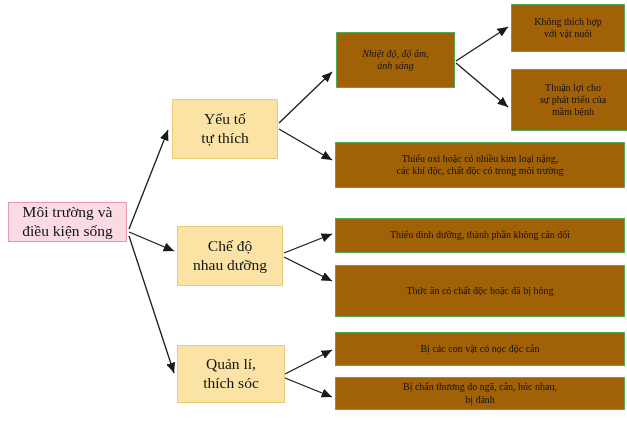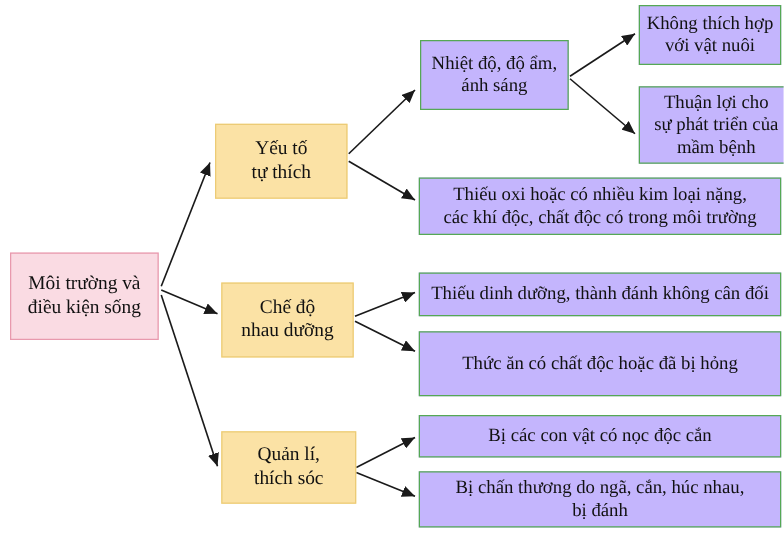--- a/index.html
+++ b/index.html
@@ -31,23 +31,23 @@
     background: #fadbe3;
     border: 1.5px solid #e899ad;
     font-size: 15.5px;
   }
   .branch {
     background: #fbe2a5;
     border: 1px solid #eccb76;
     font-size: 15.5px;
   }
   .leaf {
-    background: #c4b5fd;
+    background: #a16207;
     border: 1.3px solid #55a855;
-    font-size: 15px;
+    font-size: 10px;
   }
   svg.edges {
     position: absolute;
     left: 0;
     top: 0;
     width: 627px;
     height: 428px;
     pointer-events: none;
   }
   svg.edges line {
@@ -72,47 +72,47 @@
     <line x1="279" y1="123" x2="332" y2="72" marker-end="url(#arrow)"></line>
     <line x1="279" y1="129" x2="332" y2="160" marker-end="url(#arrow)"></line>
     <line x1="456" y1="61" x2="508" y2="27" marker-end="url(#arrow)"></line>
     <line x1="456" y1="63" x2="508" y2="107" marker-end="url(#arrow)"></line>
     <line x1="284" y1="253" x2="332" y2="234" marker-end="url(#arrow)"></line>
     <line x1="284" y1="257" x2="332" y2="281" marker-end="url(#arrow)"></line>
     <line x1="285" y1="374" x2="332" y2="350" marker-end="url(#arrow)"></line>
     <line x1="285" y1="378" x2="332" y2="397" marker-end="url(#arrow)"></line>
   </svg>
 
-  <div class="node root" style="left:8px; top:202px; width:119px; height:70px;">Môi trường và
+  <div class="node root" style="left:8px; top:202px; width:119px; height:40px;">Môi trường và
 điều kiện sống</div>
 
   <div class="node branch" style="left:172px; top:99px; width:106px; height:60px;">Yếu tố
 tự thích</div>
 
   <div class="node branch" style="left:177px; top:226px; width:106px; height:60px;">Chế độ
 nhau dưỡng</div>
 
   <div class="node branch" style="left:177px; top:345px; width:108px; height:58px;">Quản lí,
 thích sóc</div>
 
-  <div class="node leaf" style="left:336px; top:32px; width:119px; height:56px;">Nhiệt độ, độ ẩm,
+  <div class="node leaf" style="left:336px; top:32px; width:119px; height:56px;font-style:italic;">Nhiệt độ, độ ẩm,
 ánh sáng</div>
 
   <div class="node leaf" style="left:511px; top:4px; width:114px; height:48px;">Không thích hợp
 với vật nuôi</div>
 
   <div class="node leaf" style="left:511px; top:69px; width:124px; height:62px;">Thuận lợi cho
 sự phát triển của
 mầm bệnh</div>
 
   <div class="node leaf" style="left:335px; top:142px; width:290px; height:46px;">Thiếu oxi hoặc có nhiều kim loại nặng,
 các khí độc, chất độc có trong môi trường</div>
 
-  <div class="node leaf" style="left:335px; top:218px; width:290px; height:35px;">Thiếu dinh dưỡng, thành đánh không cân đối</div>
+  <div class="node leaf" style="left:335px; top:218px; width:290px; height:35px;">Thiếu dinh dưỡng, thành phần không cân đối</div>
 
   <div class="node leaf" style="left:335px; top:265px; width:290px; height:52px;">Thức ăn có chất độc hoặc đã bị hỏng</div>
 
   <div class="node leaf" style="left:335px; top:332px; width:290px; height:34px;">Bị các con vật có nọc độc cắn</div>
 
-  <div class="node leaf" style="left:335px; top:377px; width:290px; height:45px;">Bị chấn thương do ngã, cắn, húc nhau,
+  <div class="node leaf" style="left:335px; top:377px; width:290px; height:33px;">Bị chấn thương do ngã, cắn, húc nhau,
 bị đánh</div>
 
 </div>
 
 </body></html>

